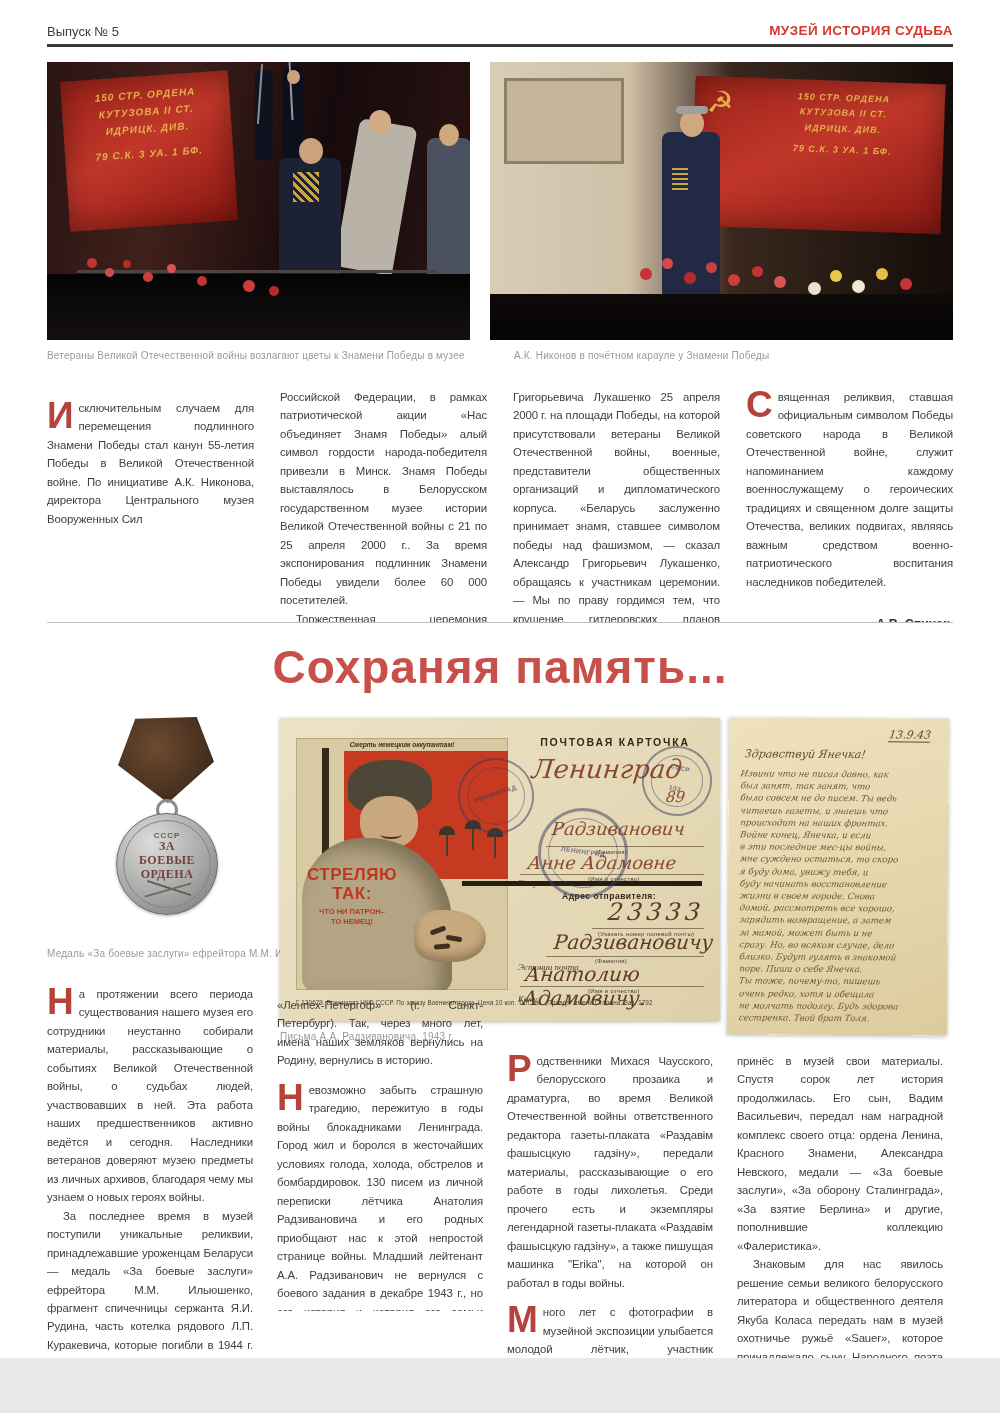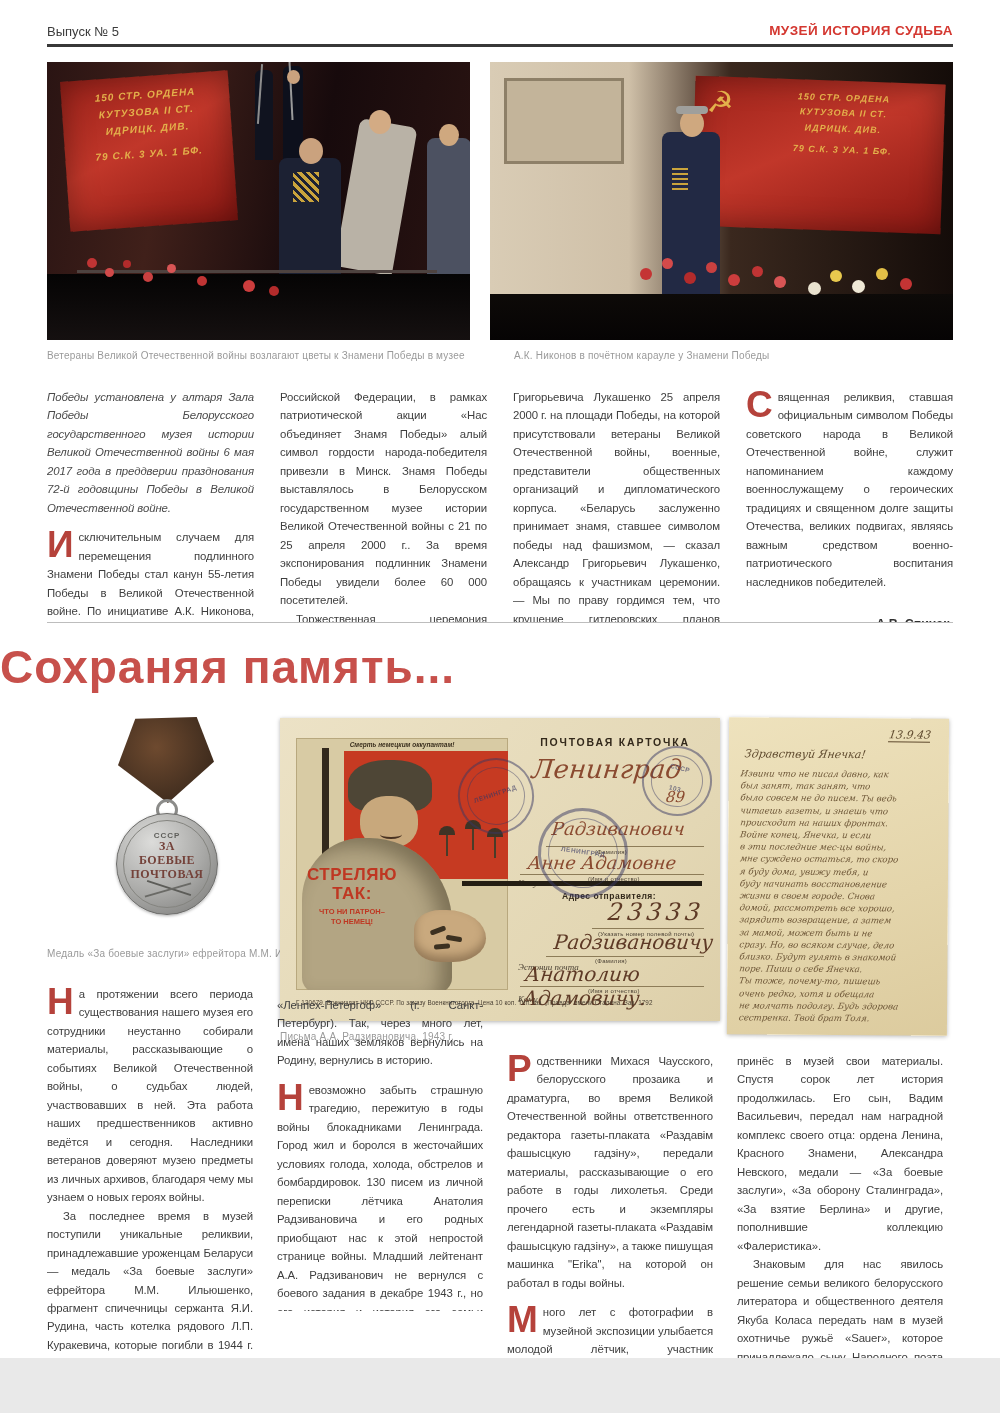--- a/index.html
+++ b/index.html
@@ -34,21 +34,21 @@
   .col{overflow:hidden;}
   .para{margin:0;font-size:11.4px;line-height:1.62;color:#3e3e3e;text-align:justify;letter-spacing:-.1px;}
   .para.lead{font-style:italic;color:#4a4a4a;}
   .para.indent{text-indent:16px;}
   .para.gap{margin-top:11px;}
   .dropcap{float:left;color:#b5423b;font-weight:bold;font-size:37px;line-height:30px;margin:2px 5px 0 0;}
   .sig{margin-top:24px;text-align:right;}
   .sig-name{font-size:12.5px;font-weight:bold;color:#303030;line-height:1.5;}
 
   .divider{left:47px;top:622px;width:906px;height:1px;background:#bdbdbd;}
-  .section-title{left:0;top:640px;width:1000px;text-align:left;font-size:46px;font-weight:bold;
+  .section-title{left:0;top:640px;width:1000px;text-align:center;font-size:46px;font-weight:bold;
                  color:#c7504b;letter-spacing:1px;}
 
   
   .medalbox{left:70px;top:715px;width:190px;height:220px;}
   .mount{position:absolute;left:48px;top:2px;width:96px;height:86px;
          background:radial-gradient(circle at 40% 35%,#6e4a2f,#4a3322 55%,#2e2015);
          clip-path:polygon(18% 2%,82% 0%,100% 52%,52% 100%,0% 56%);}
   .ring{position:absolute;left:86px;top:84px;width:16px;height:16px;border:3px solid #8b8b89;border-radius:50%;}
   .medal{position:absolute;left:46px;top:98px;width:100px;height:100px;border-radius:50%;
          background:radial-gradient(circle at 35% 28%,#dcdcda,#a8a8a6 55%,#737371);
@@ -202,21 +202,20 @@
     <div class="flower" style="left:362px;top:218px;width:13px;height:13px;background:#efe8d6;"></div>
     <div class="flower" style="left:386px;top:206px;width:12px;height:12px;background:#e2bf47;"></div>
     <div class="flower" style="left:410px;top:216px;width:12px;height:12px;background:#c43434;"></div>
   </div>
 
   <div class="abs caption cap1">Ветераны Великой Отечественной войны возлагают цветы к Знамени Победы в музее</div>
   <div class="abs caption cap2">А.К. Никонов в почётном карауле у Знамени Победы</div>
 
   <div class="abs colsblock">
     <div class="col">
-        <p class="para lead">Победы установлена у алтаря Зала Победы Белорусского государственного музея истории Великой Отечественной войны 6 мая 2017 года в преддверии празднования 72-й годовщины Победы в Великой Отечественной войне.</p>
         <p class="para gap"><span class="dropcap">И</span>сключительным случаем для перемещения подлинного Знамени Победы стал канун 55-летия Победы в Великой Отечественной войне. По инициативе А.К. Никонова, директора Центрального музея Вооруженных Сил</p>
       </div>
     <div class="col">
         <p class="para">Российской Федерации, в рамках патриотической акции «Нас объединяет Знамя Победы» алый символ гордости народа-победителя привезли в Минск. Знамя Победы выставлялось в Белорусском государственном музее истории Великой Отечественной войны с 21 по 25 апреля 2000 г.. За время экспонирования подлинник Знамени Победы увидели более 60 000 посетителей.</p>
         <p class="para indent">Торжественная церемония прощания со Знаменем Победы состоялась при участии Президента Республики Беларусь Александра</p>
       </div>
     <div class="col">
         <p class="para">Григорьевича Лукашенко 25 апреля 2000 г. на площади Победы, на которой присутствовали ветераны Великой Отечественной войны, военные, представители общественных организаций и дипломатического корпуса. «Беларусь заслуженно принимает знамя, ставшее символом победы над фашизмом, — сказал Александр Григорьевич Лукашенко, обращаясь к участникам церемонии. — Мы по праву гордимся тем, что крушение гитлеровских планов началось именно здесь».</p>
       </div>
     <div class="col">
@@ -234,21 +233,21 @@
   <div class="abs section-title">Сохраняя память...</div>
 
   <div class="abs medalbox">
     <div class="mount"></div>
     <div class="ring"></div>
     <div class="medal">
       <div class="medal-inner">
         <div class="medal-ussr">СССР</div>
         <div class="medal-line">ЗА</div>
         <div class="medal-line">БОЕВЫЕ</div>
-        <div class="medal-line">ПОЧТОВАЯ</div>
+        <div class="medal-line">ОРДЕНА</div>
         <div class="sabre"></div>
         <div class="rifle"></div>
       </div>
     </div>
   </div>
   <div class="abs caption cap-medal">Медаль «За боевые заслуги» ефрейтора М.М. Ильюшенко</div>
 
   <div class="abs postcard">
     <div class="pc poster">
       <div class="poster-red"></div>

